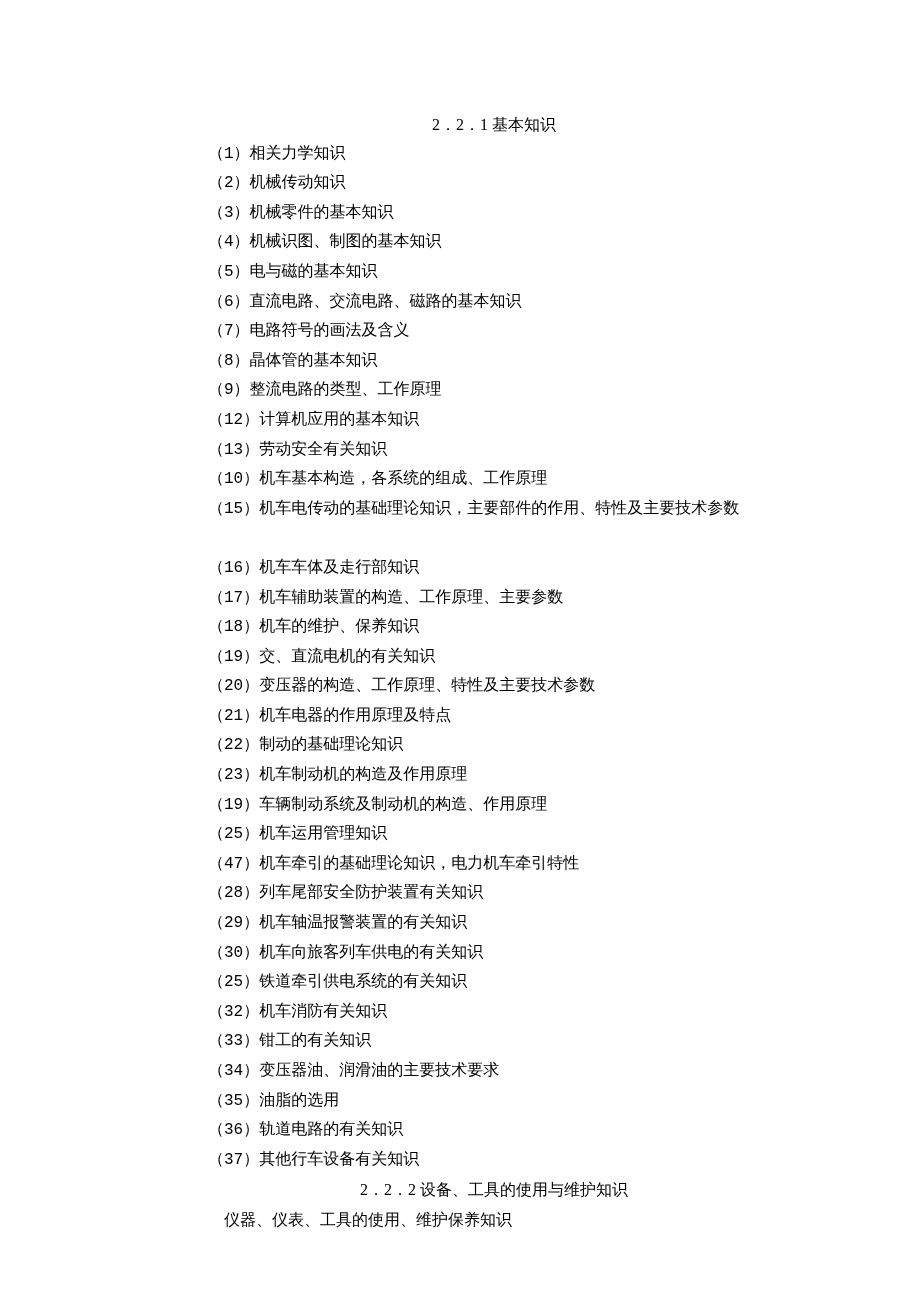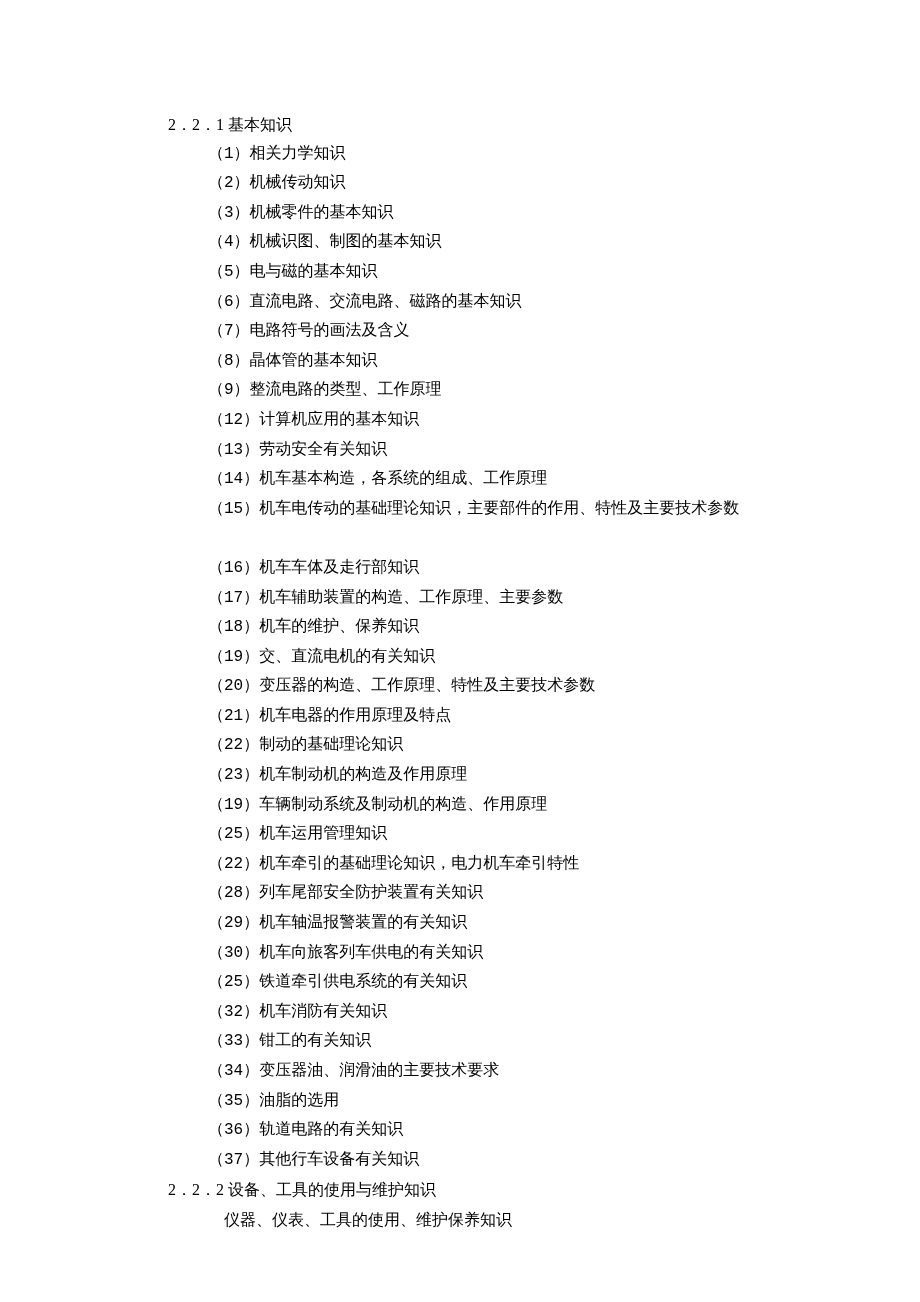--- a/index.html
+++ b/index.html
@@ -12,20 +12,21 @@
     line-height: 1.6;
   }
   .page {
     width: 920px;
     min-height: 1302px;
     box-sizing: border-box;
     padding: 112px 100px 80px 168px;
   }
   .sec-heading {
     margin: 0 0 4px 0;
+    text-align: center;
   }
   .item {
     margin: 0 0 4px 40px;
     font-family: Liberation Mono, monospace;
   }
   .sub-item {
     margin: 0 0 4px 56px;
   }
 </style>
 </head>
@@ -38,34 +39,34 @@
   <div class="item">（2）机械传动知识</div>
   <div class="item">（3）机械零件的基本知识</div>
   <div class="item">（4）机械识图、制图的基本知识</div>
   <div class="item">（5）电与磁的基本知识</div>
   <div class="item">（6）直流电路、交流电路、磁路的基本知识</div>
   <div class="item">（7）电路符号的画法及含义</div>
   <div class="item">（8）晶体管的基本知识</div>
   <div class="item">（9）整流电路的类型、工作原理</div>
   <div class="item">（12）计算机应用的基本知识</div>
   <div class="item">（13）劳动安全有关知识</div>
-  <div class="item">（14）机车基本构造，各系统的组成、工作原理</div>
+  <div class="item">（10）机车基本构造，各系统的组成、工作原理</div>
   <div class="item">（15）机车电传动的基础理论知识，主要部件的作用、特性及主要技术参数</div>
   <div class="item">&nbsp;</div>
   <div class="item">（16）机车车体及走行部知识</div>
   <div class="item">（17）机车辅助装置的构造、工作原理、主要参数</div>
   <div class="item">（18）机车的维护、保养知识</div>
   <div class="item">（19）交、直流电机的有关知识</div>
   <div class="item">（20）变压器的构造、工作原理、特性及主要技术参数</div>
   <div class="item">（21）机车电器的作用原理及特点</div>
   <div class="item">（22）制动的基础理论知识</div>
   <div class="item">（23）机车制动机的构造及作用原理</div>
   <div class="item">（19）车辆制动系统及制动机的构造、作用原理</div>
   <div class="item">（25）机车运用管理知识</div>
-  <div class="item">（22）机车牵引的基础理论知识，电力机车牵引特性</div>
+  <div class="item">（47）机车牵引的基础理论知识，电力机车牵引特性</div>
   <div class="item">（28）列车尾部安全防护装置有关知识</div>
   <div class="item">（29）机车轴温报警装置的有关知识</div>
   <div class="item">（30）机车向旅客列车供电的有关知识</div>
   <div class="item">（25）铁道牵引供电系统的有关知识</div>
   <div class="item">（32）机车消防有关知识</div>
   <div class="item">（33）钳工的有关知识</div>
   <div class="item">（34）变压器油、润滑油的主要技术要求</div>
   <div class="item">（35）油脂的选用</div>
   <div class="item">（36）轨道电路的有关知识</div>
   <div class="item">（37）其他行车设备有关知识</div>

